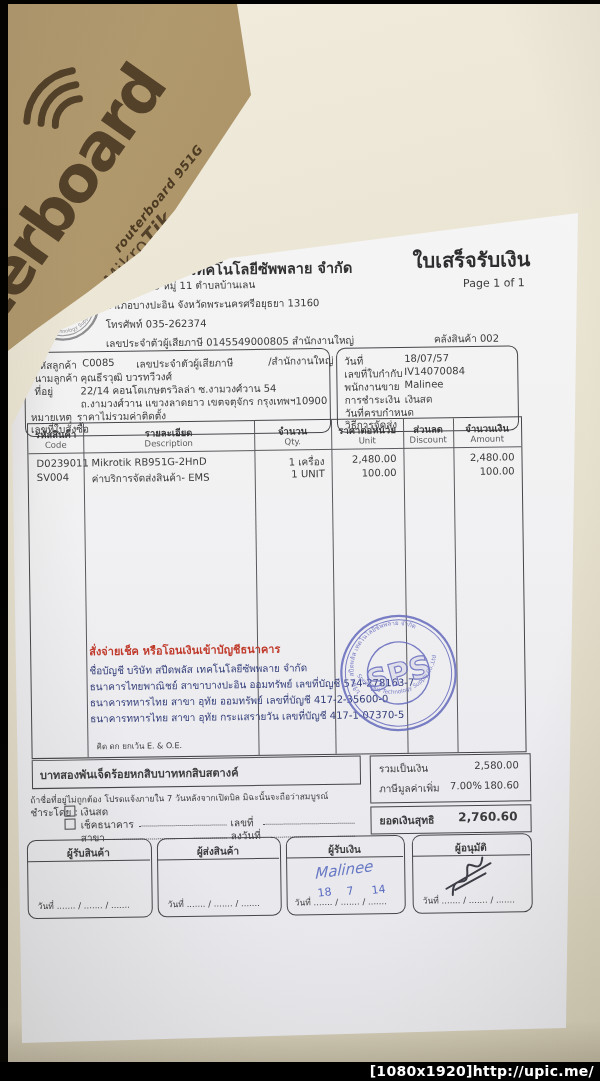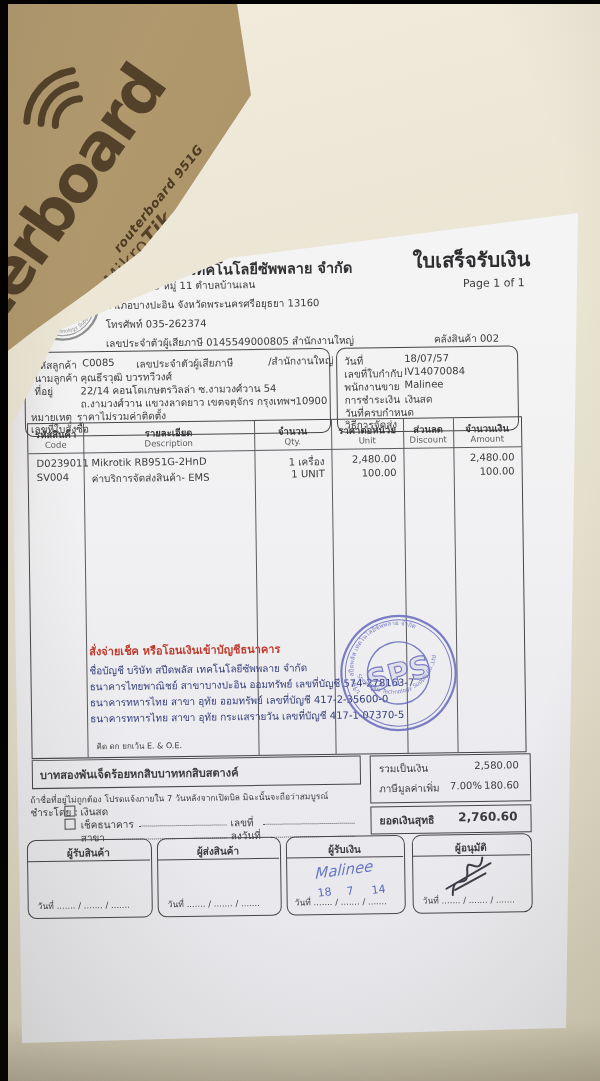--- a/index.html
+++ b/index.html
@@ -240,14 +240,17 @@
       <path d="M14 42 A 54 54 0 0 1 82 42" fill="none" stroke="#53412a" stroke-width="7" stroke-linecap="round"></path>
     </svg>
     <div id="rb-word">routerboard</div>
     <div id="rb-brand"><span>Mikro</span><span class="tik">Tik</span></div>
     <div id="rb-side">routerboard 951G</div>
   </div>
 
   <div class="abs edgeL"></div>
   <div class="abs edgeT"></div>
   <div id="vignette" class="abs"></div>
+  <div id="band" class="abs">
+    <span>[1080x1920]http://upic.me/</span>
+  </div>
 
 </div>
 
 </body></html>

